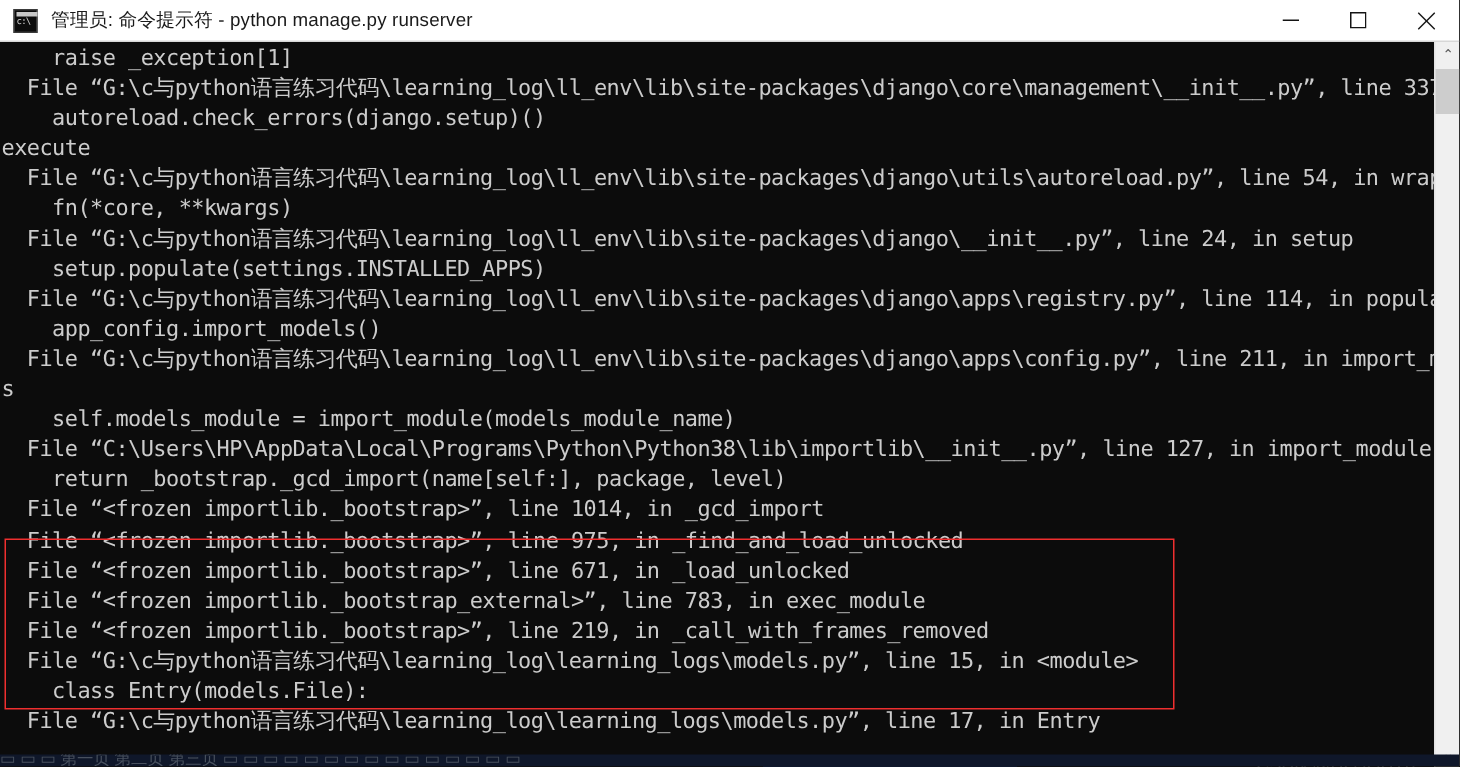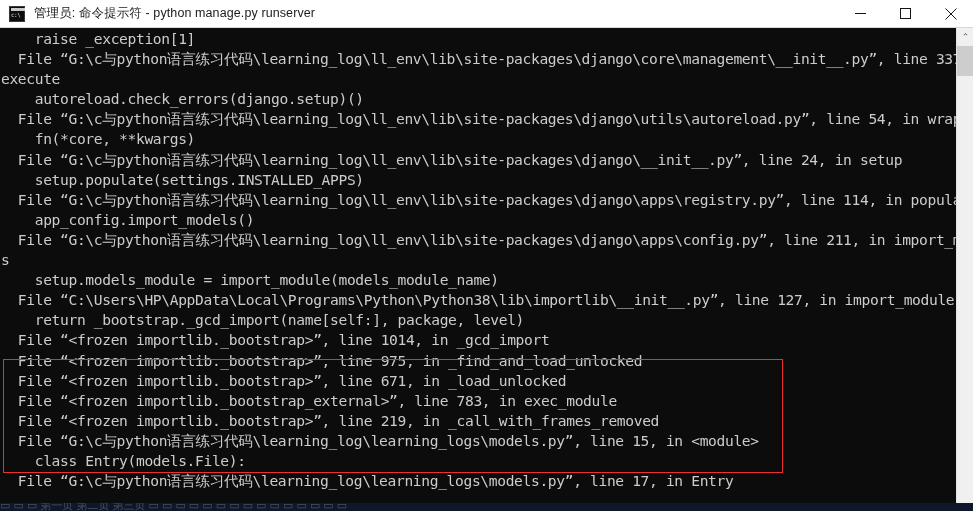--- a/index.html
+++ b/index.html
@@ -210,31 +210,31 @@
           <line x1="11.5" y1="0.5" x2="0.5" y2="11.5" stroke="#141414" stroke-width="1"></line>
         </svg>
       </div>
     </div>
   </div>
 
   <div class="console">
     <div class="lines" id="console-lines">
         <div class="ln">    raise _exception[1]</div>
         <div class="ln">  File “G:\c与python语言练习代码\learning_log\ll_env\lib\site-packages\django\core\management\__init__.py”, line 337, in</div>
+        <div class="ln">    autoreload.check_errors(django.setup)()</div>
         <div class="ln">execute</div>
-        <div class="ln">    autoreload.check_errors(django.setup)()</div>
         <div class="ln">  File “G:\c与python语言练习代码\learning_log\ll_env\lib\site-packages\django\utils\autoreload.py”, line 54, in wrapper</div>
         <div class="ln">    fn(*core, **kwargs)</div>
         <div class="ln">  File “G:\c与python语言练习代码\learning_log\ll_env\lib\site-packages\django\__init__.py”, line 24, in setup</div>
         <div class="ln">    setup.populate(settings.INSTALLED_APPS)</div>
         <div class="ln">  File “G:\c与python语言练习代码\learning_log\ll_env\lib\site-packages\django\apps\registry.py”, line 114, in populate</div>
         <div class="ln">    app_config.import_models()</div>
         <div class="ln">  File “G:\c与python语言练习代码\learning_log\ll_env\lib\site-packages\django\apps\config.py”, line 211, in import_model</div>
         <div class="ln">s</div>
-        <div class="ln">    setup.models_module = import_module(models_module_name)</div>
+        <div class="ln">    self.models_module = import_module(models_module_name)</div>
         <div class="ln">  File “C:\Users\HP\AppData\Local\Programs\Python\Python38\lib\importlib\__init__.py”, line 127, in import_module</div>
         <div class="ln">    return _bootstrap._gcd_import(name[self:], package, level)</div>
         <div class="ln">  File “&lt;frozen importlib._bootstrap&gt;”, line 1014, in _gcd_import</div>
         <div class="ln">  File “&lt;frozen importlib._bootstrap&gt;”, line 975, in _find_and_load_unlocked</div>
         <div class="ln">  File “&lt;frozen importlib._bootstrap&gt;”, line 671, in _load_unlocked</div>
         <div class="ln">  File “&lt;frozen importlib._bootstrap_external&gt;”, line 783, in exec_module</div>
         <div class="ln">  File “&lt;frozen importlib._bootstrap&gt;”, line 219, in _call_with_frames_removed</div>
         <div class="ln">  File “G:\c与python语言练习代码\learning_log\learning_logs\models.py”, line 15, in &lt;module&gt;</div>
         <div class="ln">    class Entry(models.File):</div>
         <div class="ln">  File “G:\c与python语言练习代码\learning_log\learning_logs\models.py”, line 17, in Entry</div>

